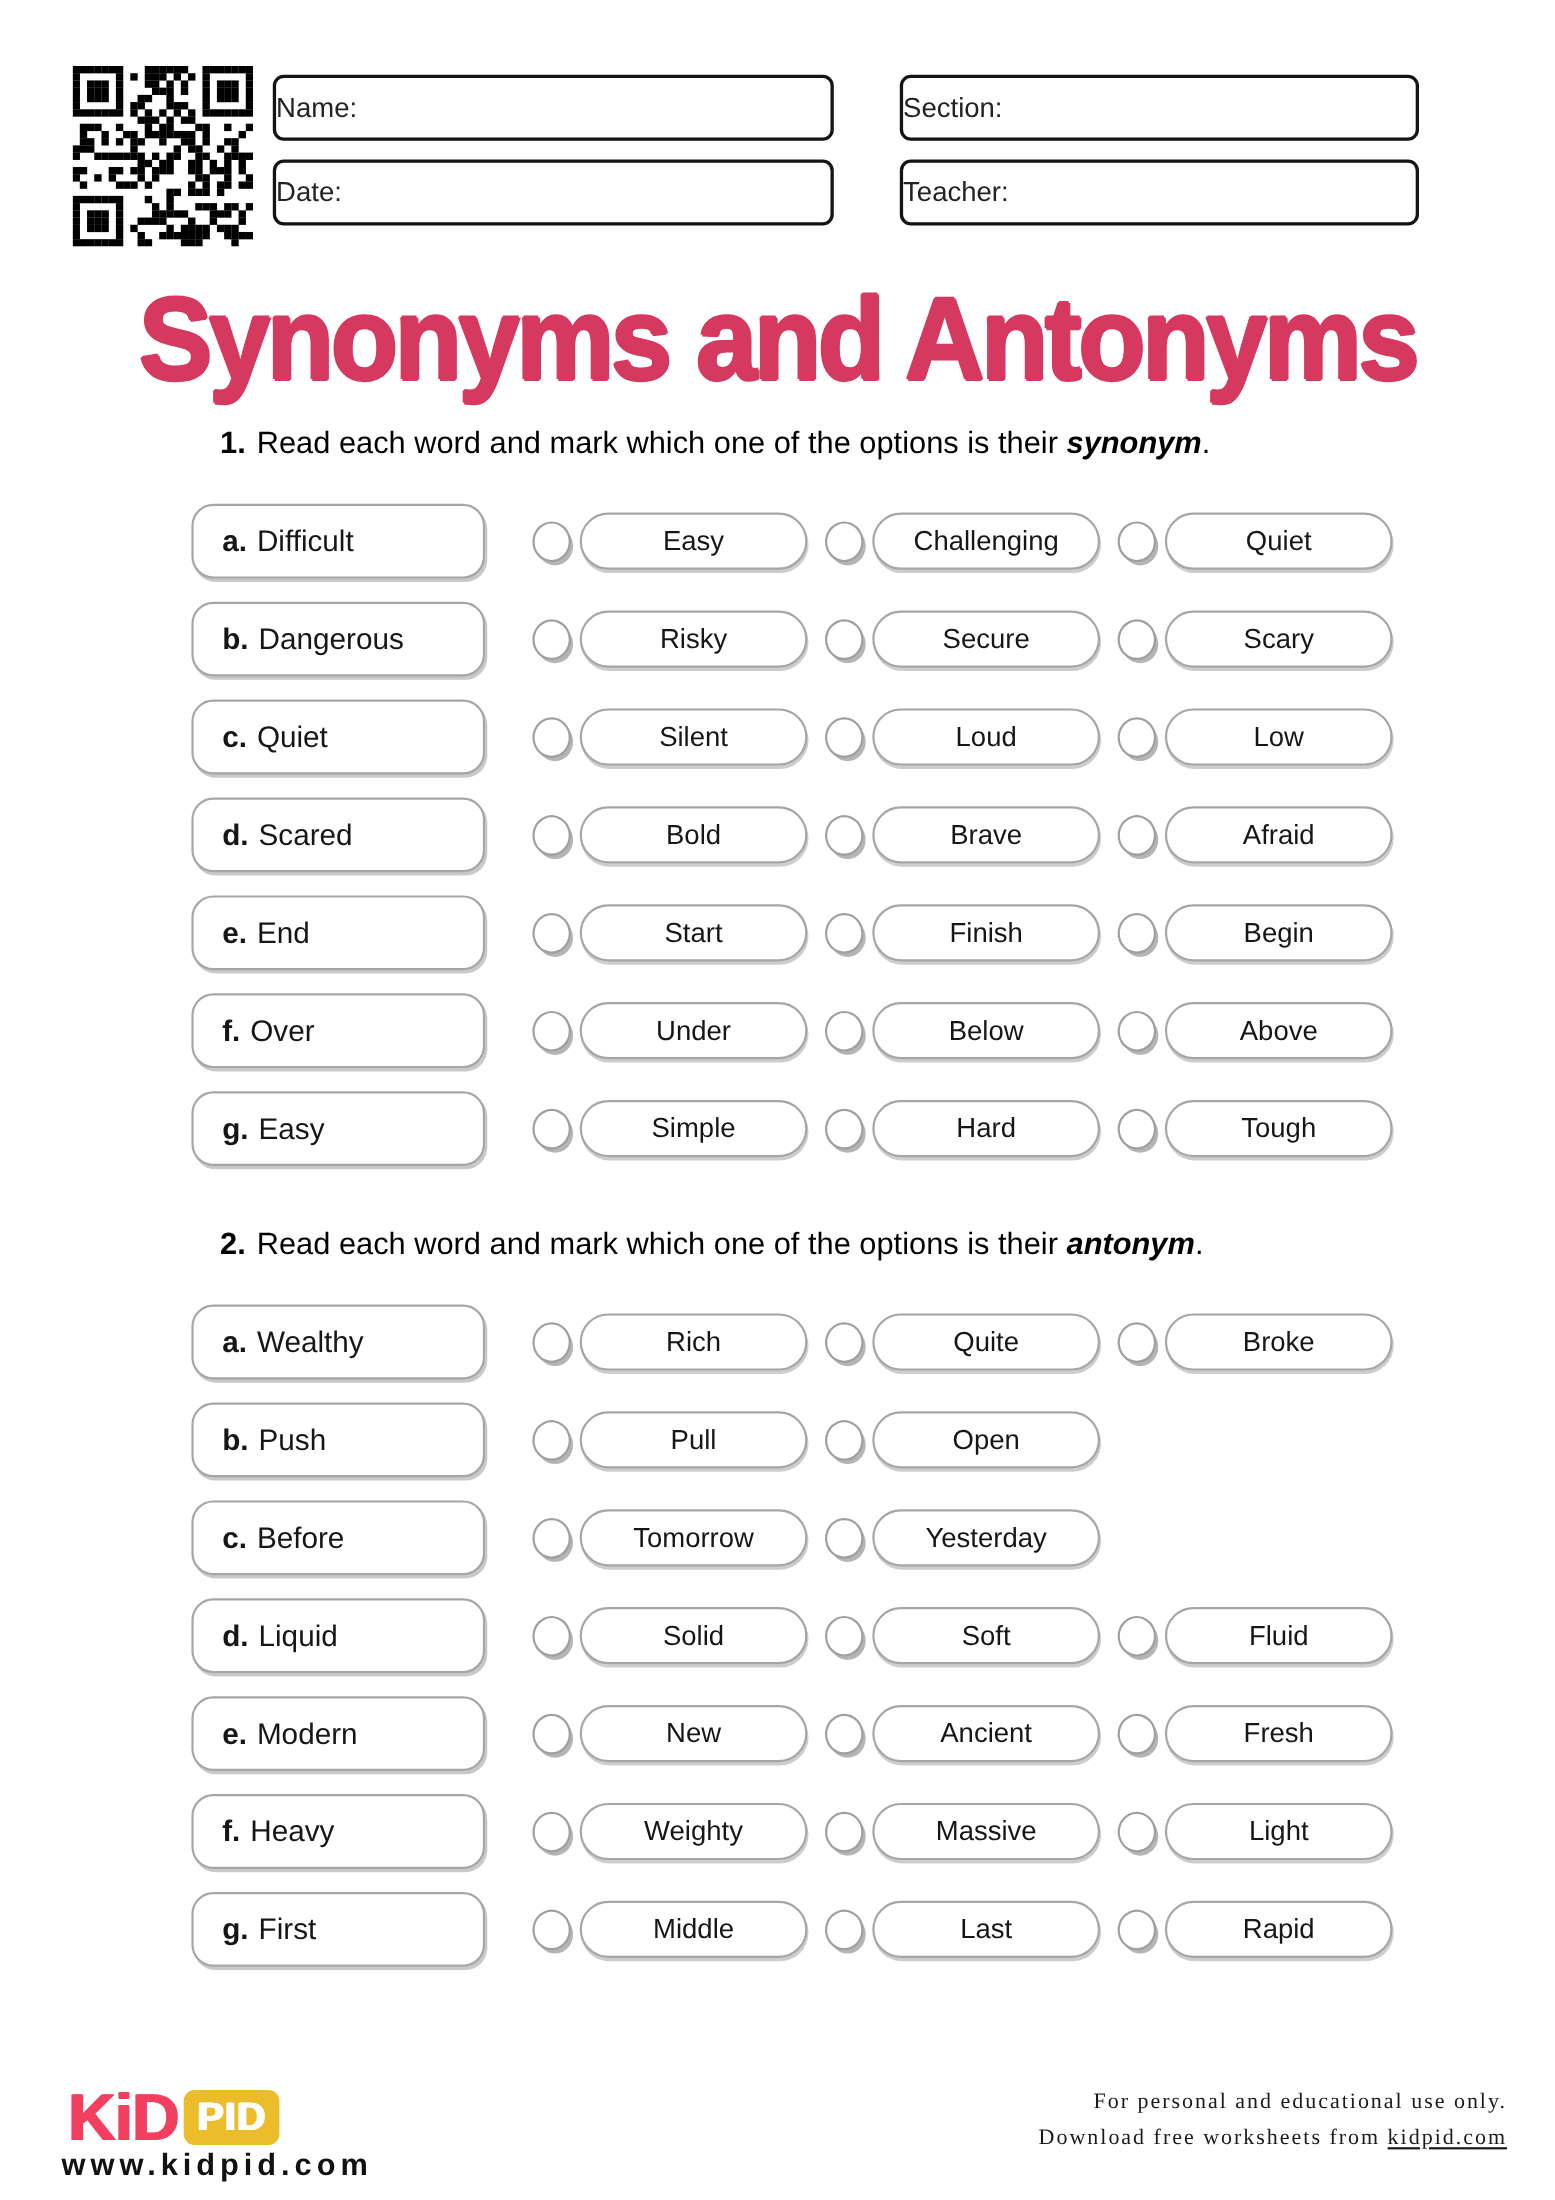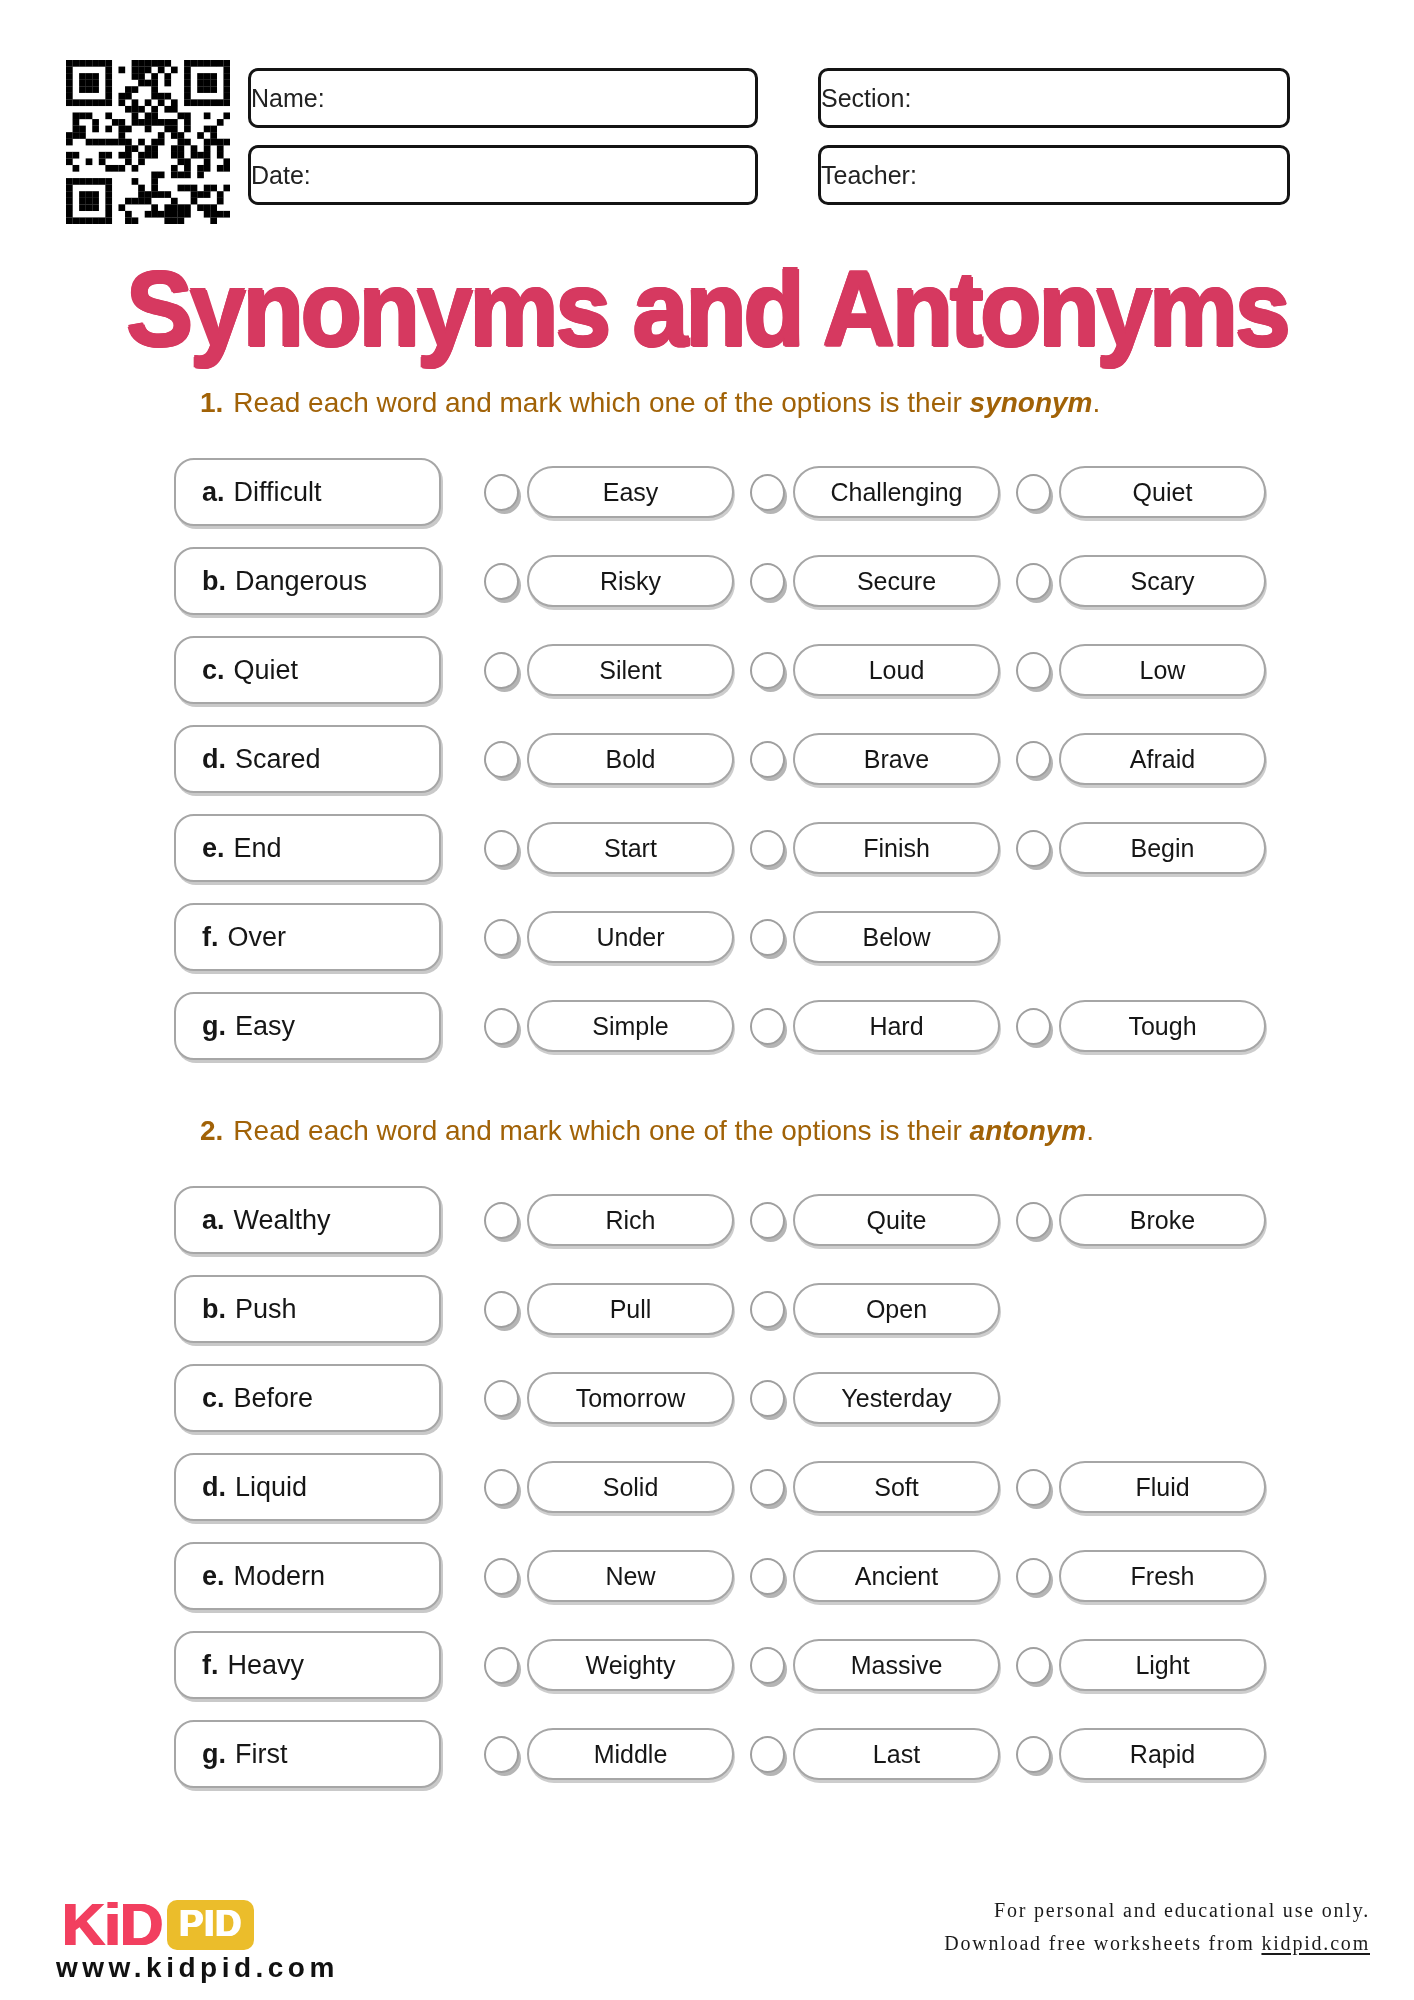--- a/index.html
+++ b/index.html
@@ -40,21 +40,21 @@
       1px 1px 0 var(--title-color,#D63960),
      -1px -1px 0 var(--title-color,#D63960);
     transform:scaleY(1.06);transform-origin:top center;
     white-space:nowrap;
   }
   
   .qsec{position:absolute;left:0;width:100%;}
   .qsec-1{top:384px;}
   .qsec-2{top:1112px;}
   .instr{
-    margin:0 0 0 200px;font-size:28px;color:#a16207;line-height:38px;
+    margin:0 0 0 200px;font-size:28px;color:#000000;line-height:38px;
   }
   .instr b.num{margin-right:10px;}
   .instr .kw{font-weight:bold;font-style:italic;}
   .rows{margin-top:36px;}
   .row{
     display:flex;align-items:center;
     height:68px;margin:0 0 21px 174px;
   }
   .word-box{
     box-sizing:border-box;
@@ -585,20 +585,26 @@
         <div class="pill">
                 <span>Under</span>
               </div>
       </div>
       <div class="opt">
         <span class="radio"></span>
         <div class="pill">
                 <span>Below</span>
               </div>
       </div>
+      <div class="opt">
+        <span class="radio"></span>
+        <div class="pill">
+                <span>Above</span>
+              </div>
+      </div>
     </div>
   </div>
 
   <div class="row">
     <div class="word-box">
       <span class="letter">g.</span>
       <span class="word">Easy</span>
     </div>
     <div class="options">
       <div class="opt">

